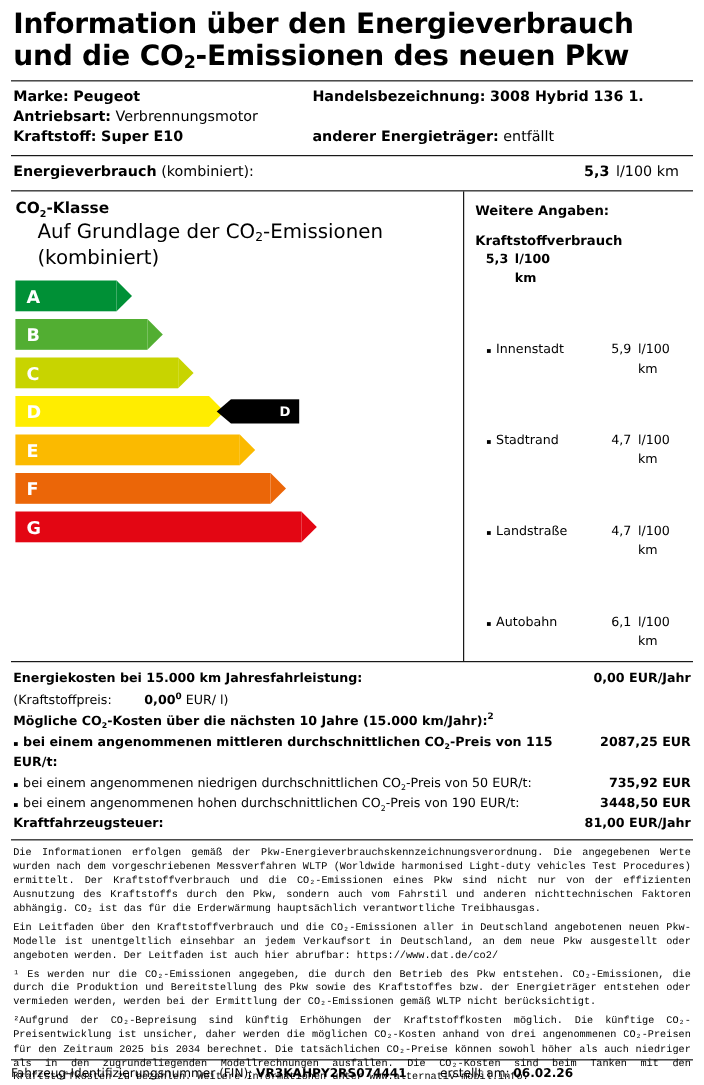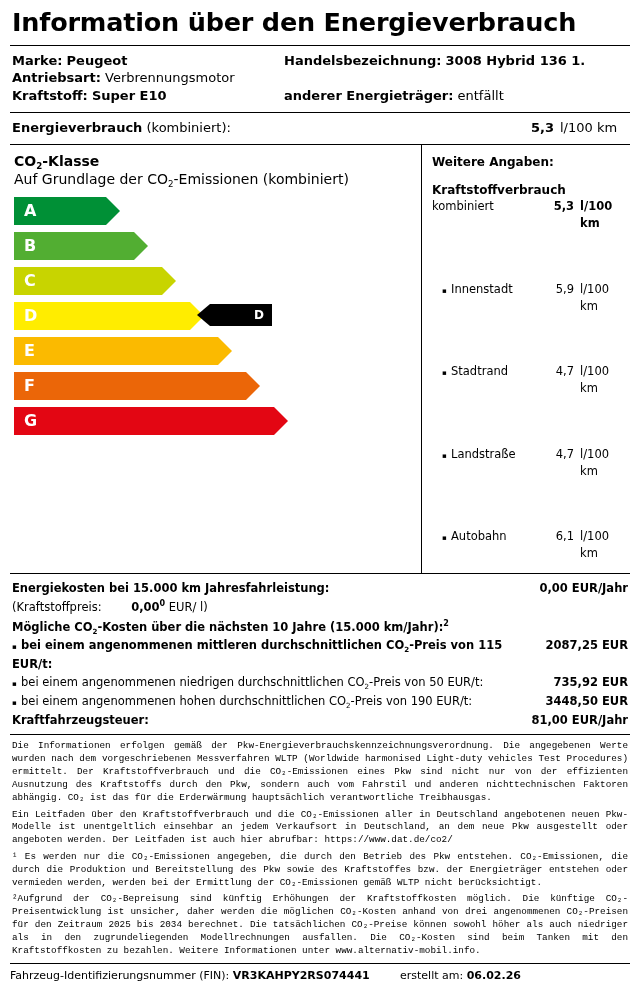--- a/index.html
+++ b/index.html
@@ -46,21 +46,21 @@
   .crow .val { font-weight: bold; text-align: right; width: 62px; }
   .crow .unit { width: 74px; text-align: left; padding-left: 6px; }
   .sub { font-size: 0.62em; vertical-align: baseline; position: relative; top: 3px; }
   .sup { font-size: 0.7em; vertical-align: super; }
 
   
   .classblock { display:flex; border-bottom: 1.5px solid #000; }
   .class-left { width: 412px; border-right: 1px solid #000; padding: 7px 8px 10px 4px; }
   .class-right { flex:1; padding: 10px 4px 10px 10px; }
   .class-title { font-size: 14px; font-weight: bold; line-height:1.3; }
-  .class-sub { font-size: 14px; line-height: 1.35; margin-bottom: 6px; }
+  .class-sub { font-size: 18px; line-height: 1.35; margin-bottom: 6px; margin-left: 20px; }
 
   .bars { position: relative; margin-top: 4px; }
   .barrow { display:flex; align-items:center; height: 31px; margin-bottom: 4px; }
   .bar {
     height: 28px;
     display:flex; align-items:center;
     color:#fff; font-weight:bold; font-size:16px;
     padding-left: 10px;
     position: relative;
   }
@@ -129,20 +129,21 @@
   .footer .fr { width: 230px; }
   .fin { font-weight: bold; }
 </style>
 </head>
 <body>
 
 <div class="page">
 
   <div class="title">
     <div>Information über den Energieverbrauch</div>
+    <div><span>und die CO</span><sub>2</sub><span>-Emissionen des neuen Pkw</span></div>
   </div>
 
   <div class="rule"></div>
 
   <div class="vehicle">
     <div class="vrow">
       <div class="vcol-l">
         <span class="b">Marke:</span>
         <span class="b">Peugeot</span>
       </div>
@@ -223,21 +224,20 @@
             </div>
           </div>
           <div class="pointer" style="width: 62px; left: 196px; top: 109px;">D</div>
         </div>
     </div>
     <div class="class-right">
       <div class="ra-title">Weitere Angaben:</div>
       <div class="kv-title">Kraftstoffverbrauch</div>
       <div id="kvrows">
           <div class="kv-row">
-            <div class="k">kombiniert</div>
             <div class="v">5,3</div>
             <div class="u">l/100 km</div>
           </div>
           <div class="kv-row kv-sub">
             <div class="k"><span class="bullet" style="font-size: 7px;">▪</span>Innenstadt</div>
             <div class="v">5,9</div>
             <div class="u">l/100 km</div>
           </div>
           <div class="kv-row kv-sub">
             <div class="k"><span class="bullet" style="font-size: 7px;">▪</span>Stadtrand</div>

